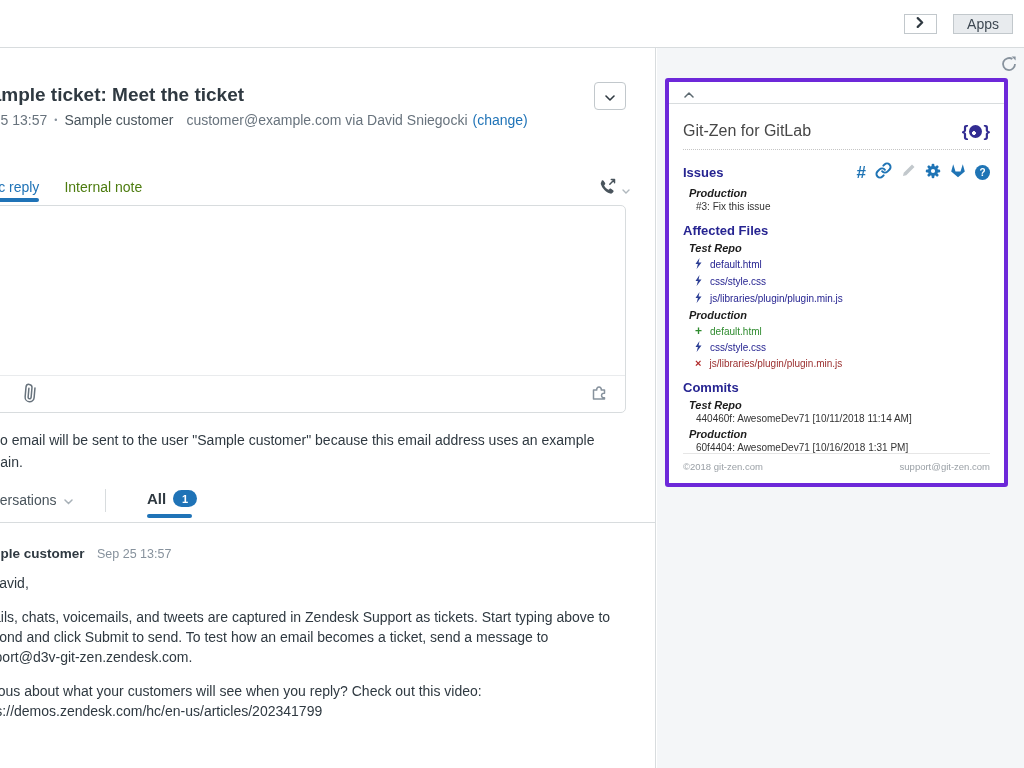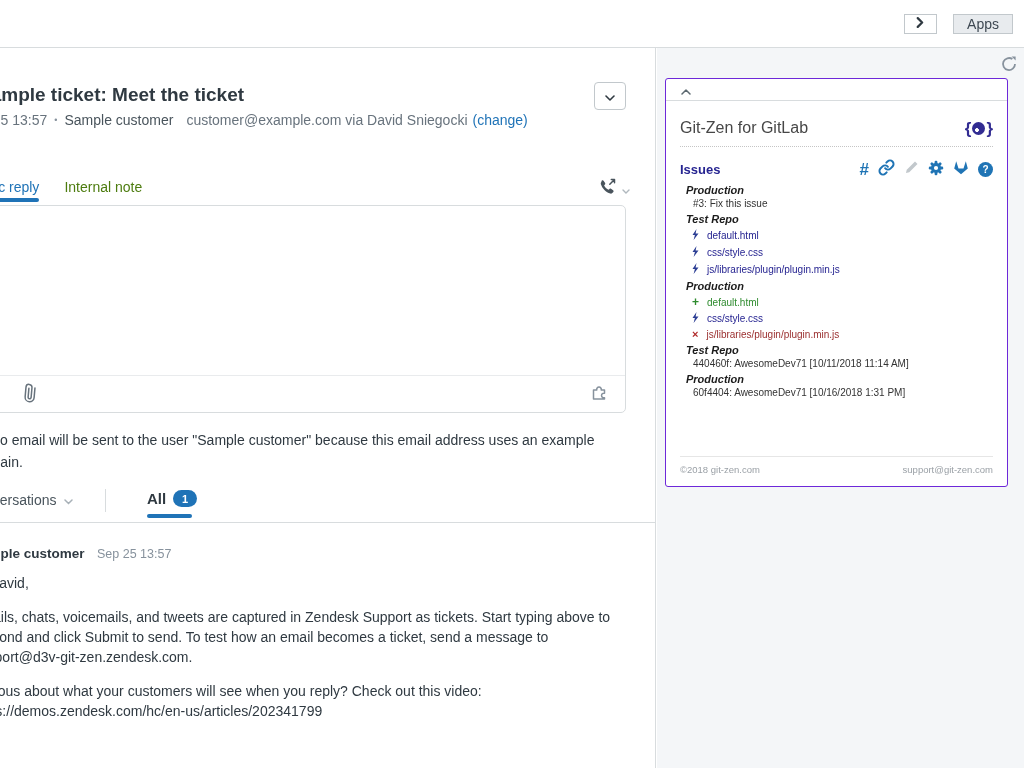--- a/index.html
+++ b/index.html
@@ -70,21 +70,21 @@
   .msg-time { font-size:12.5px; color:#87929d; margin-left:8px; }
   .msg-line { font-size:14px; line-height:20px; color:#2f3941; }
   .greet { margin-top:11px; }
   .para { margin-top:14px; }
 
   
   .sidebar { position:absolute; left:657px; top:48px; width:367px; height:720px;
     background:#f4f6f8; }
   .refresh-btn { position:absolute; top:8px; right:7px; }
   .app-card { position:absolute; left:8px; top:30px; width:343px; height:409px; background:#fff;
-    border:1px solid #6d28d9; border-radius:3px; }
+    border:4px solid #6d28d9; border-radius:3px; }
   .collapse-bar { height:22px; border-bottom:1px solid #d8dcde; display:flex; align-items:center;
     padding-left:15px; cursor:pointer; }
   .card-body { padding:10px 14px 0; }
   .app-title-row { display:flex; justify-content:space-between; align-items:center;
     margin-top:8px; }
   .app-title { font-size:16px; color:#474747; }
   .logo { display:flex; align-items:center; gap:1px; }
   .logo-brace { font-size:17px; font-weight:700; color:#322c92; line-height:1; }
   .logo-circle { width:13px; height:13px; border-radius:50%;
     background:radial-gradient(circle at 38% 62%, #fff 0 1.6px, #322c92 2.2px); }
@@ -282,20 +282,21 @@
             <svg width="16" height="15" viewBox="0 0 16 15">
                 <path d="M1.2 8.6 3.2 1.3 5.5 8.6 H10.5 L12.8 1.3 14.8 8.6 8 14.3 Z" fill="#1f74b5"></path>
               </svg>
           </span>
           <span class="help-ic">?</span>
         </span>
       </div>
       <div class="group-name">Production</div>
       <div class="issue-item">#3: Fix this issue</div>
 
+      <div class="sec-head mt">Affected Files</div>
       <div class="group-name">Test Repo</div>
       <div class="file-row">
         <span><svg width="7" height="11" viewBox="0 0 7 11">
               <path d="M4.5 0 0.5 6h2.4L1.6 11l4.9-6.6H3.6z" fill="#2c3e94"></path>
             </svg></span>
         <a class="file-link">default.html</a>
       </div>
       <div class="file-row">
         <span><svg width="7" height="11" viewBox="0 0 7 11">
               <path d="M4.5 0 0.5 6h2.4L1.6 11l4.9-6.6H3.6z" fill="#2c3e94"></path>
@@ -318,20 +319,21 @@
         <span><svg width="7" height="11" viewBox="0 0 7 11">
               <path d="M4.5 0 0.5 6h2.4L1.6 11l4.9-6.6H3.6z" fill="#2c3e94"></path>
             </svg></span>
         <a class="file-link">css/style.css</a>
       </div>
       <div class="file-row">
         <span class="x-ic">×</span>
         <a class="file-link file-deleted">js/libraries/plugin/plugin.min.js</a>
       </div>
 
+      <div class="sec-head mt">Commits</div>
       <div class="group-name">Test Repo</div>
       <div class="commit-entry">440460f: AwesomeDev71 [10/11/2018 11:14 AM]</div>
       <div class="group-name">Production</div>
       <div class="commit-entry">60f4404: AwesomeDev71 [10/16/2018 1:31 PM]</div>
     </div>
 
     <div class="card-footer">
       <span>©2018 git-zen.com</span>
       <a class="footer-link">support@git-zen.com</a>
     </div>

